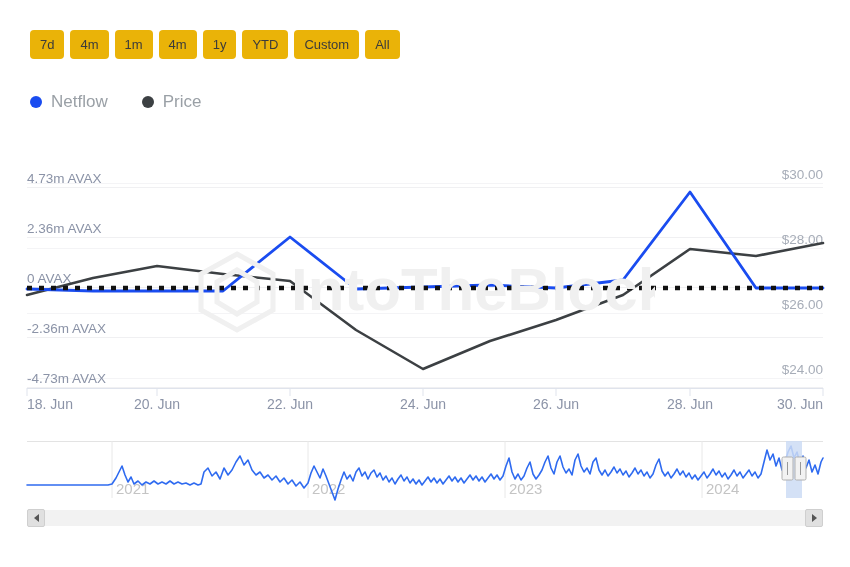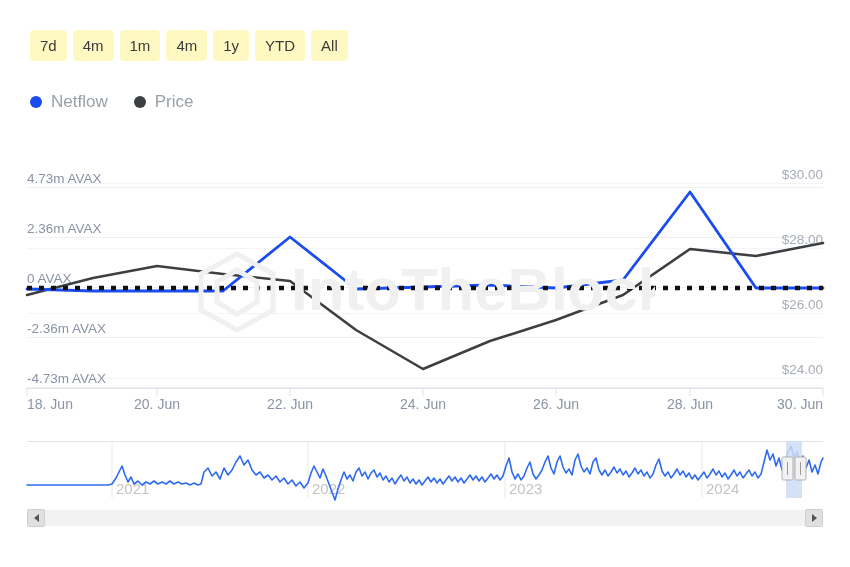--- a/index.html
+++ b/index.html
@@ -25,40 +25,40 @@
   
   .range-bar {
     position: absolute;
     left: 30px;
     top: 30px;
     display: flex;
     gap: 6px;
     align-items: center;
   }
   .range-btn {
-    background: #fef9c3;
+    background: #eab308;
     border: none;
     border-radius: 4px;
     color: #3b3b3b;
     font-family: "Liberation Sans", sans-serif;
-    font-size: 15px;
+    font-size: 13px;
     line-height: 1;
     padding: 8px 10px;
     cursor: pointer;
     white-space: nowrap;
   }
 
   
   .legend {
     position: absolute;
     left: 30px;
     top: 92px;
     display: flex;
     align-items: center;
-    gap: 26px;
+    gap: 34px;
   }
   .legend-item {
     display: flex;
     align-items: center;
     gap: 9px;
     cursor: pointer;
   }
   .legend-dot {
     width: 12px;
     height: 12px;
@@ -165,20 +165,21 @@
 
 <div class="app">
 
   <div class="range-bar">
     <button class="range-btn">7d</button>
     <button class="range-btn">4m</button>
     <button class="range-btn">1m</button>
     <button class="range-btn">4m</button>
     <button class="range-btn">1y</button>
     <button class="range-btn">YTD</button>
+    <button class="range-btn">Custom</button>
     <button class="range-btn">All</button>
   </div>
 
   <div class="legend">
     <div class="legend-item">
       <span class="legend-dot" style="background:#1a4cf0"></span>
       <span class="legend-label">Netflow</span>
     </div>
     <div class="legend-item">
       <span class="legend-dot" style="background:#3c4043"></span>

